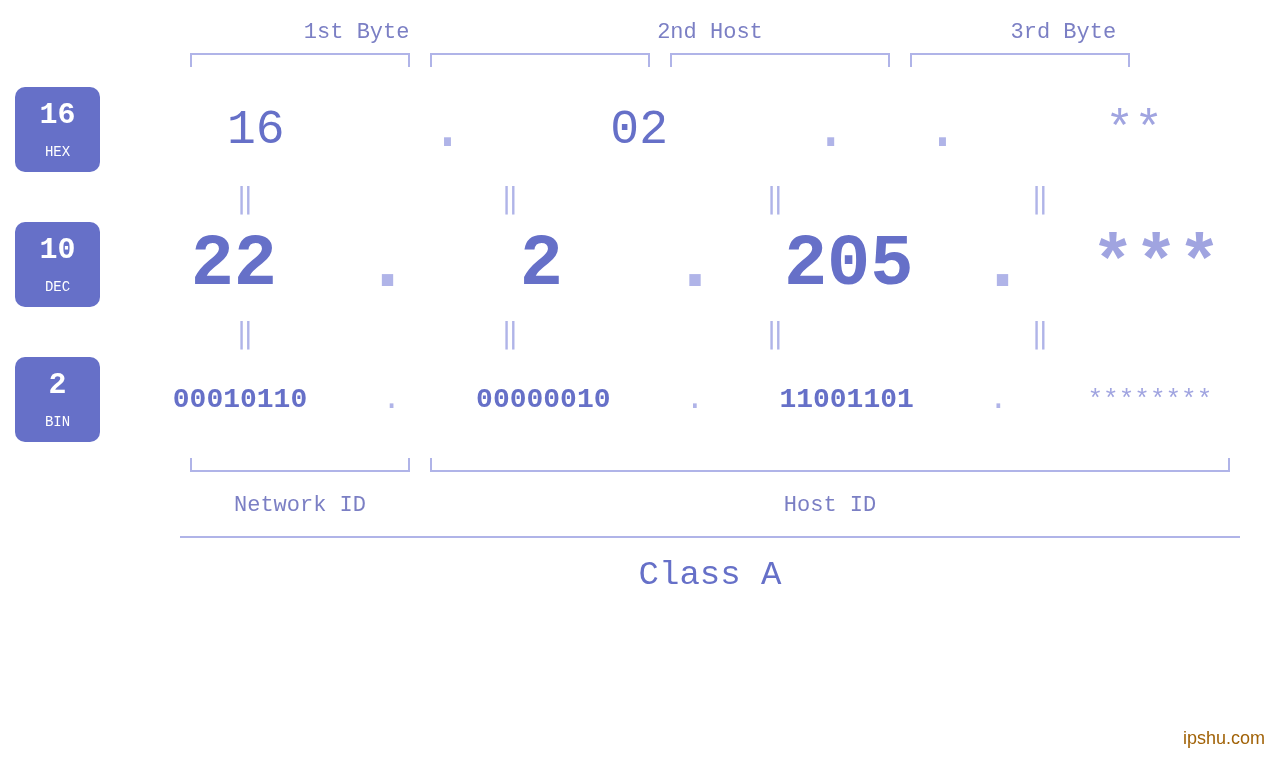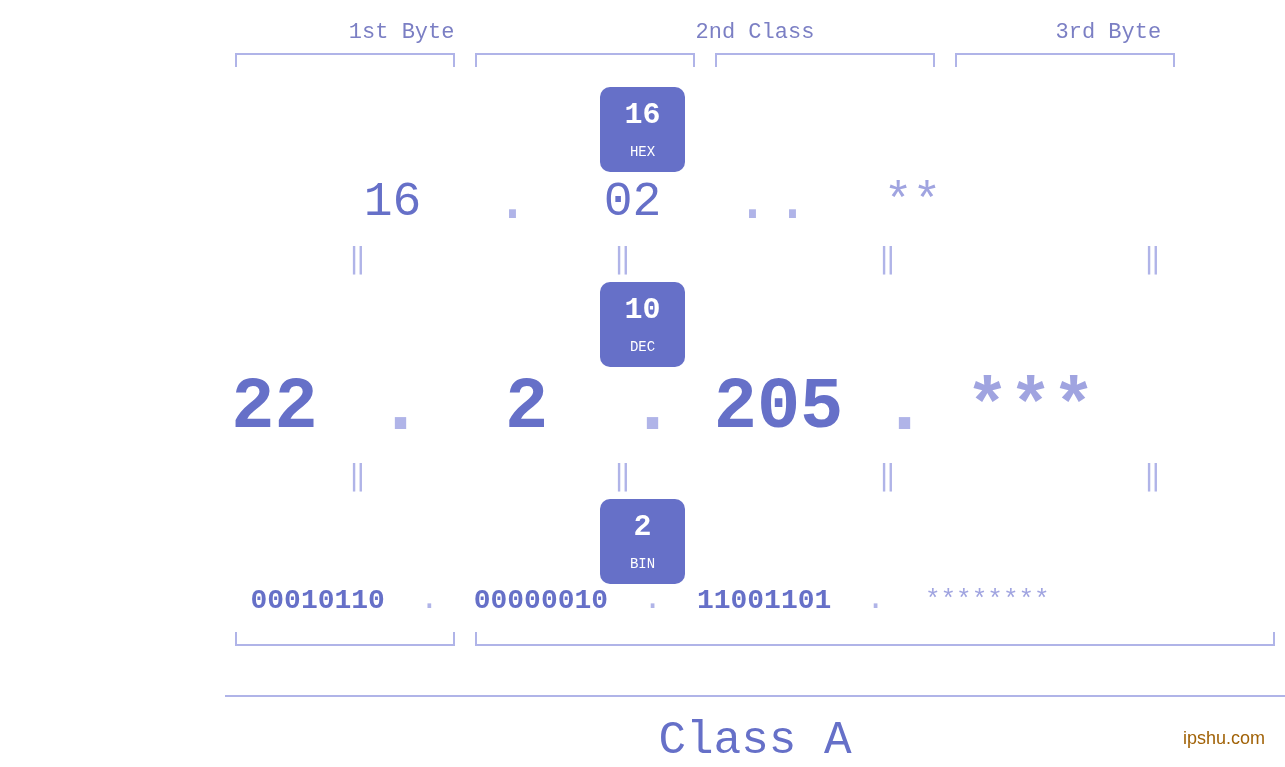--- a/index.html
+++ b/index.html
@@ -12,21 +12,21 @@
       overflow: hidden;
       position: relative;
     }
 
     .main-container {
       width: 1285px;
       height: 767px;
       position: relative;
       display: flex;
       flex-direction: column;
-      align-items: flex-end;
+      align-items: center;
       padding-top: 20px;
     }
 
     
     .byte-headers {
       display: flex;
       width: 1060px;
       margin-left: 135px;
       justify-content: space-around;
       margin-bottom: 8px;
@@ -57,21 +57,20 @@
       margin: 0 10px;
     }
 
     
     .data-row {
       display: flex;
       align-items: center;
       width: 1285px;
       padding: 0 15px;
       margin-bottom: 4px;
-      flex-direction: column;
     }
 
     
     .label-badge {
       width: 85px;
       height: 85px;
       background: #6670c8;
       border-radius: 10px;
       display: flex;
       flex-direction: column;
@@ -175,21 +174,21 @@
       line-height: 1;
     }
   </style>
 </head>
 <body>
 
 <div class="main-container">
 
   <div class="byte-headers">
     <div class="byte-header">1st Byte</div>
-    <div class="byte-header">2nd Class</div>
+    <div class="byte-header">2nd Host</div>
     <div class="byte-header">3rd Byte</div>
   </div>
 
   <div class="bracket-row">
     <div class="bracket"></div>
     <div class="bracket"></div>
     <div class="bracket"></div>
     <div class="bracket"></div>
   </div>
 
@@ -275,23 +274,25 @@
       </div>
     </div>
   </div>
 
   <div style="position:relative; width:1060px; margin-left:135px; height:60px; margin-top:12px;">
 
     <div style="position:absolute; left:10px; width:220px; height:14px; border-bottom:2px solid #b0b4e8; border-left:2px solid #b0b4e8; border-right:2px solid #b0b4e8;"></div>
 
     <div style="position:absolute; left:250px; right:10px; height:14px; border-bottom:2px solid #b0b4e8; border-left:2px solid #b0b4e8; border-right:2px solid #b0b4e8;"></div>
 
-
+    <div style="position:absolute; left:10px; width:220px; bottom:0; text-align:center; color:#7b7fc4; font-size:22px; font-family:'Courier New',Courier,monospace;">Network ID</div>
+
+    <div style="position:absolute; left:250px; right:10px; bottom:0; text-align:center; color:#7b7fc4; font-size:22px; font-family:'Courier New',Courier,monospace;">Host ID</div>
   </div>
 
   <div style="width:1060px; margin-left:135px; margin-top:18px;">
     <div style="width:100%; border-top:2px solid #b0b4e8; margin-bottom:18px;"></div>
-    <div style="color:#6670c8; font-size:46px; text-align:center; font-family:'Courier New',Courier,monospace;margin-top:8px;">Class A</div>
+    <div style="color:#6670c8; font-size:34px; text-align:center; font-family:'Courier New',Courier,monospace;margin-top:8px;">Class A</div>
   </div>
 
 </div>
 
 <div class="watermark">ipshu.com</div>
 
 </body></html>

